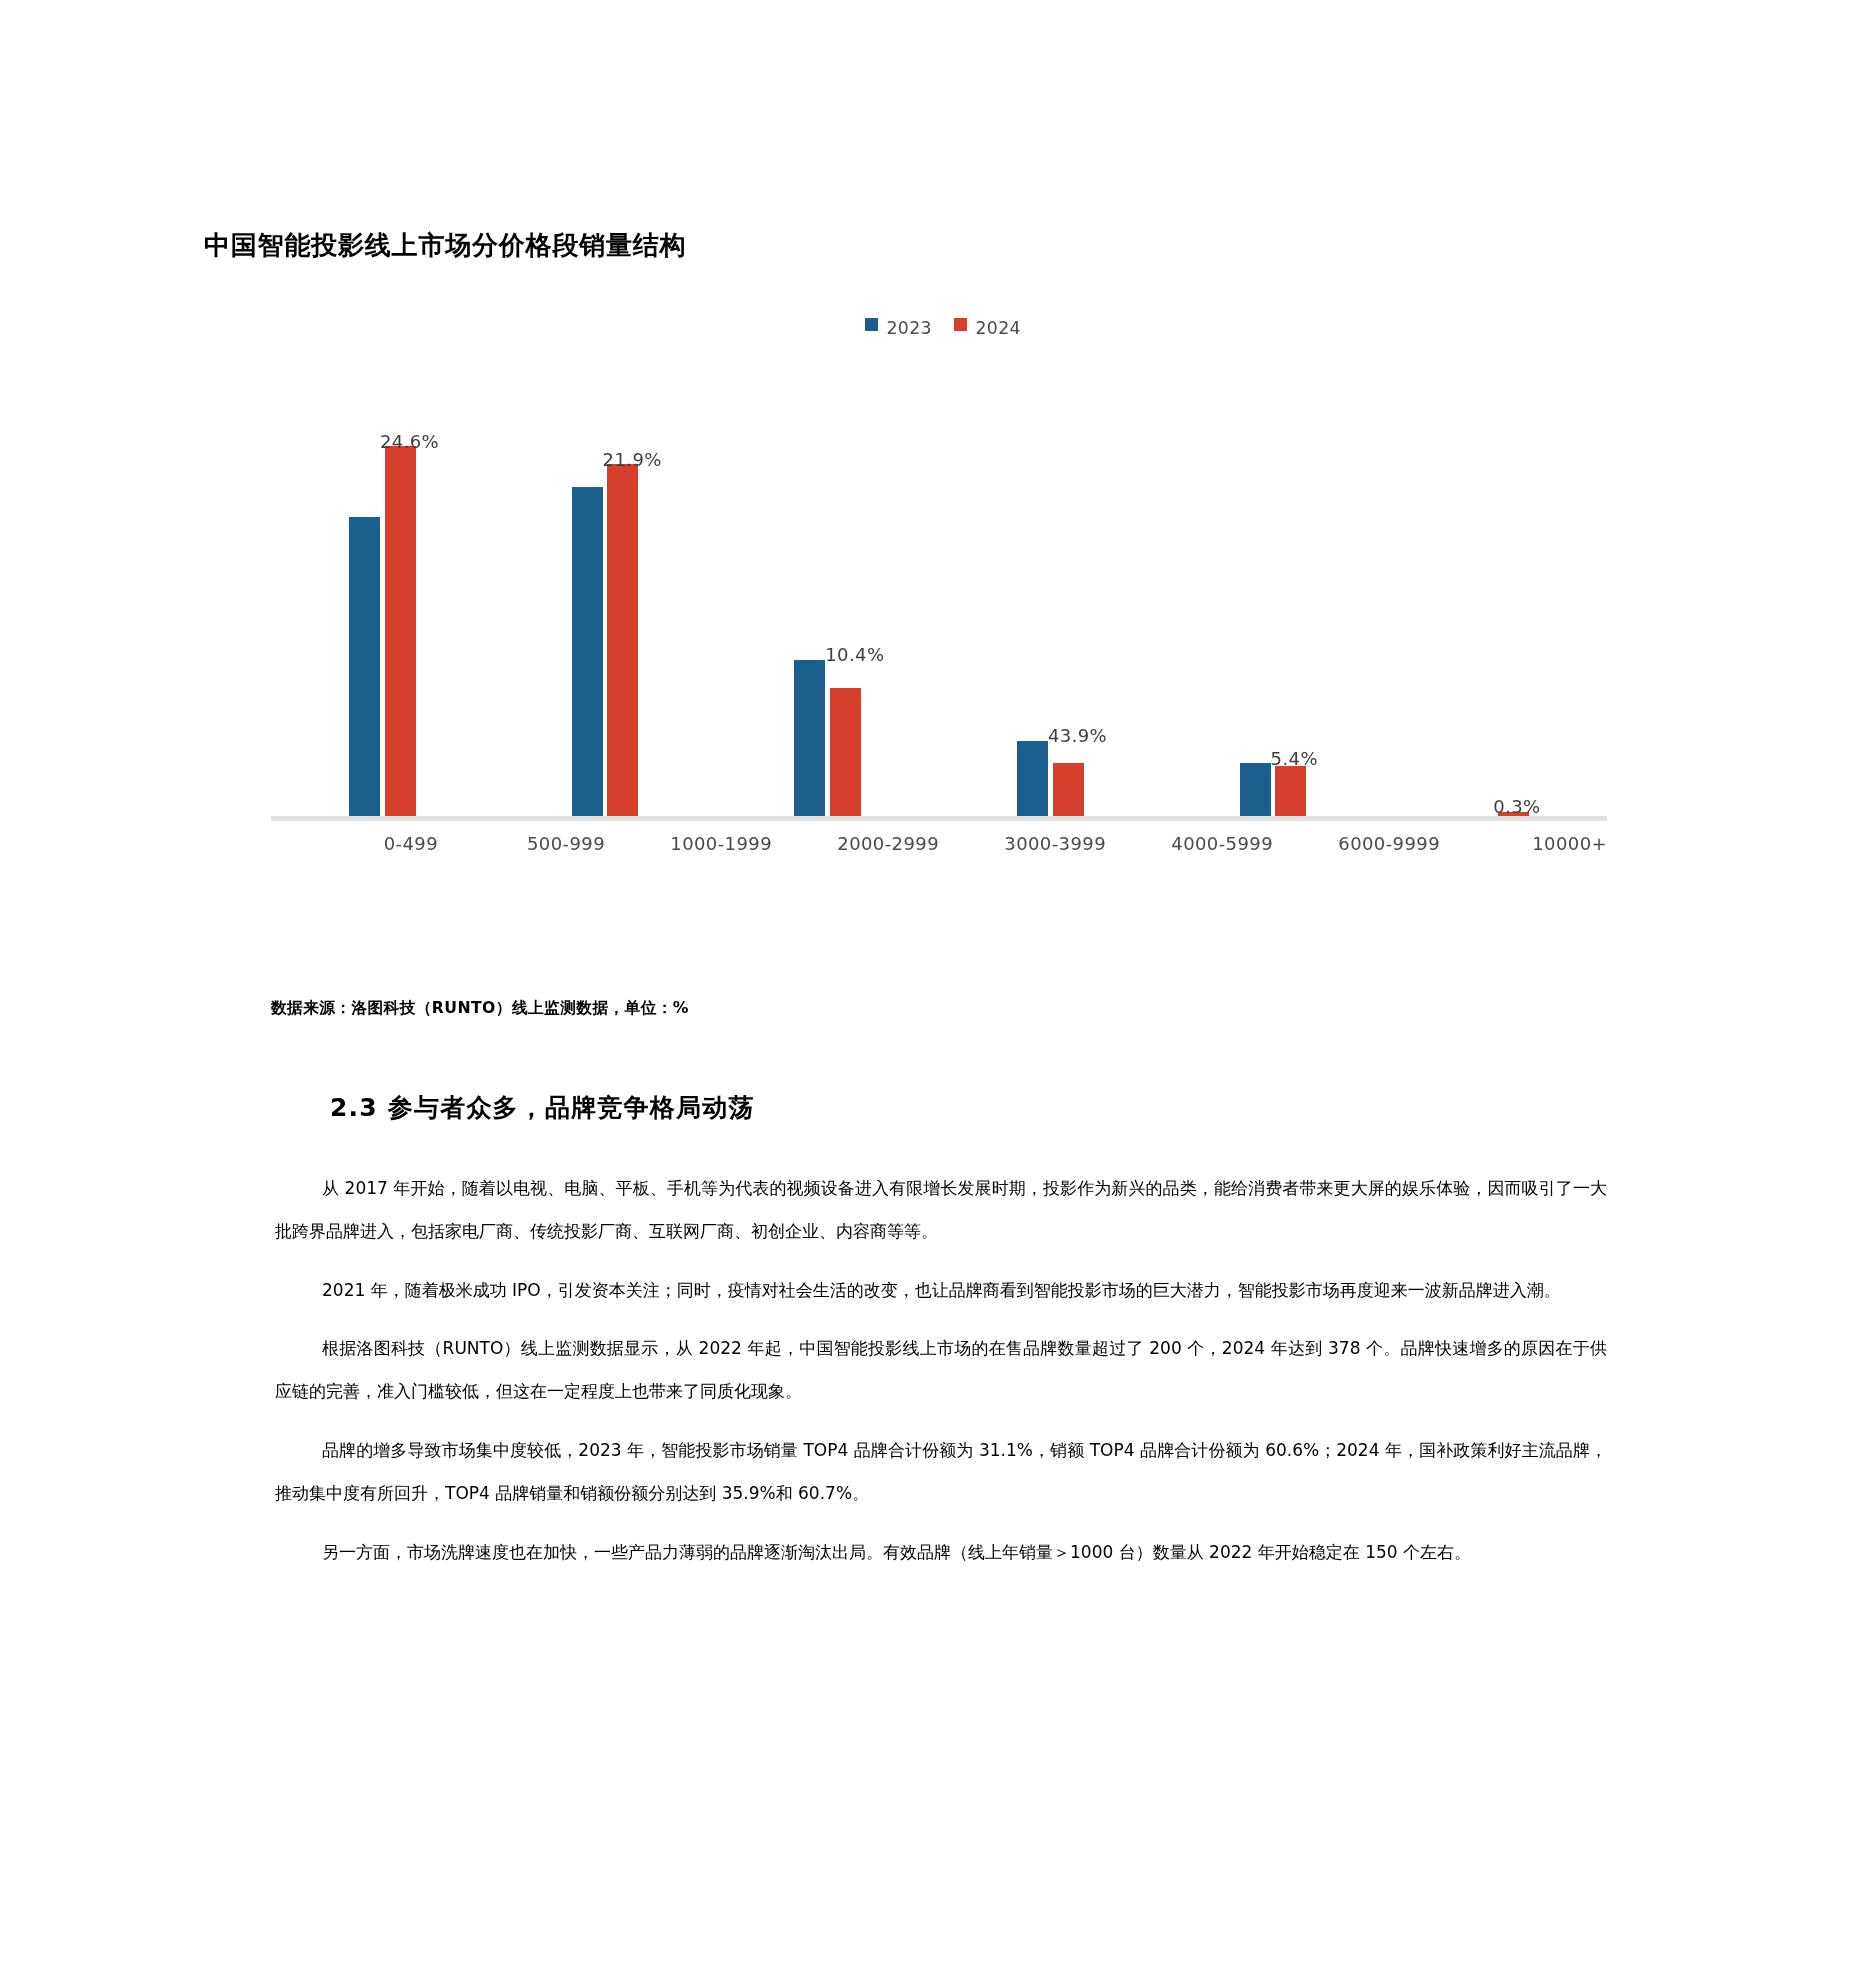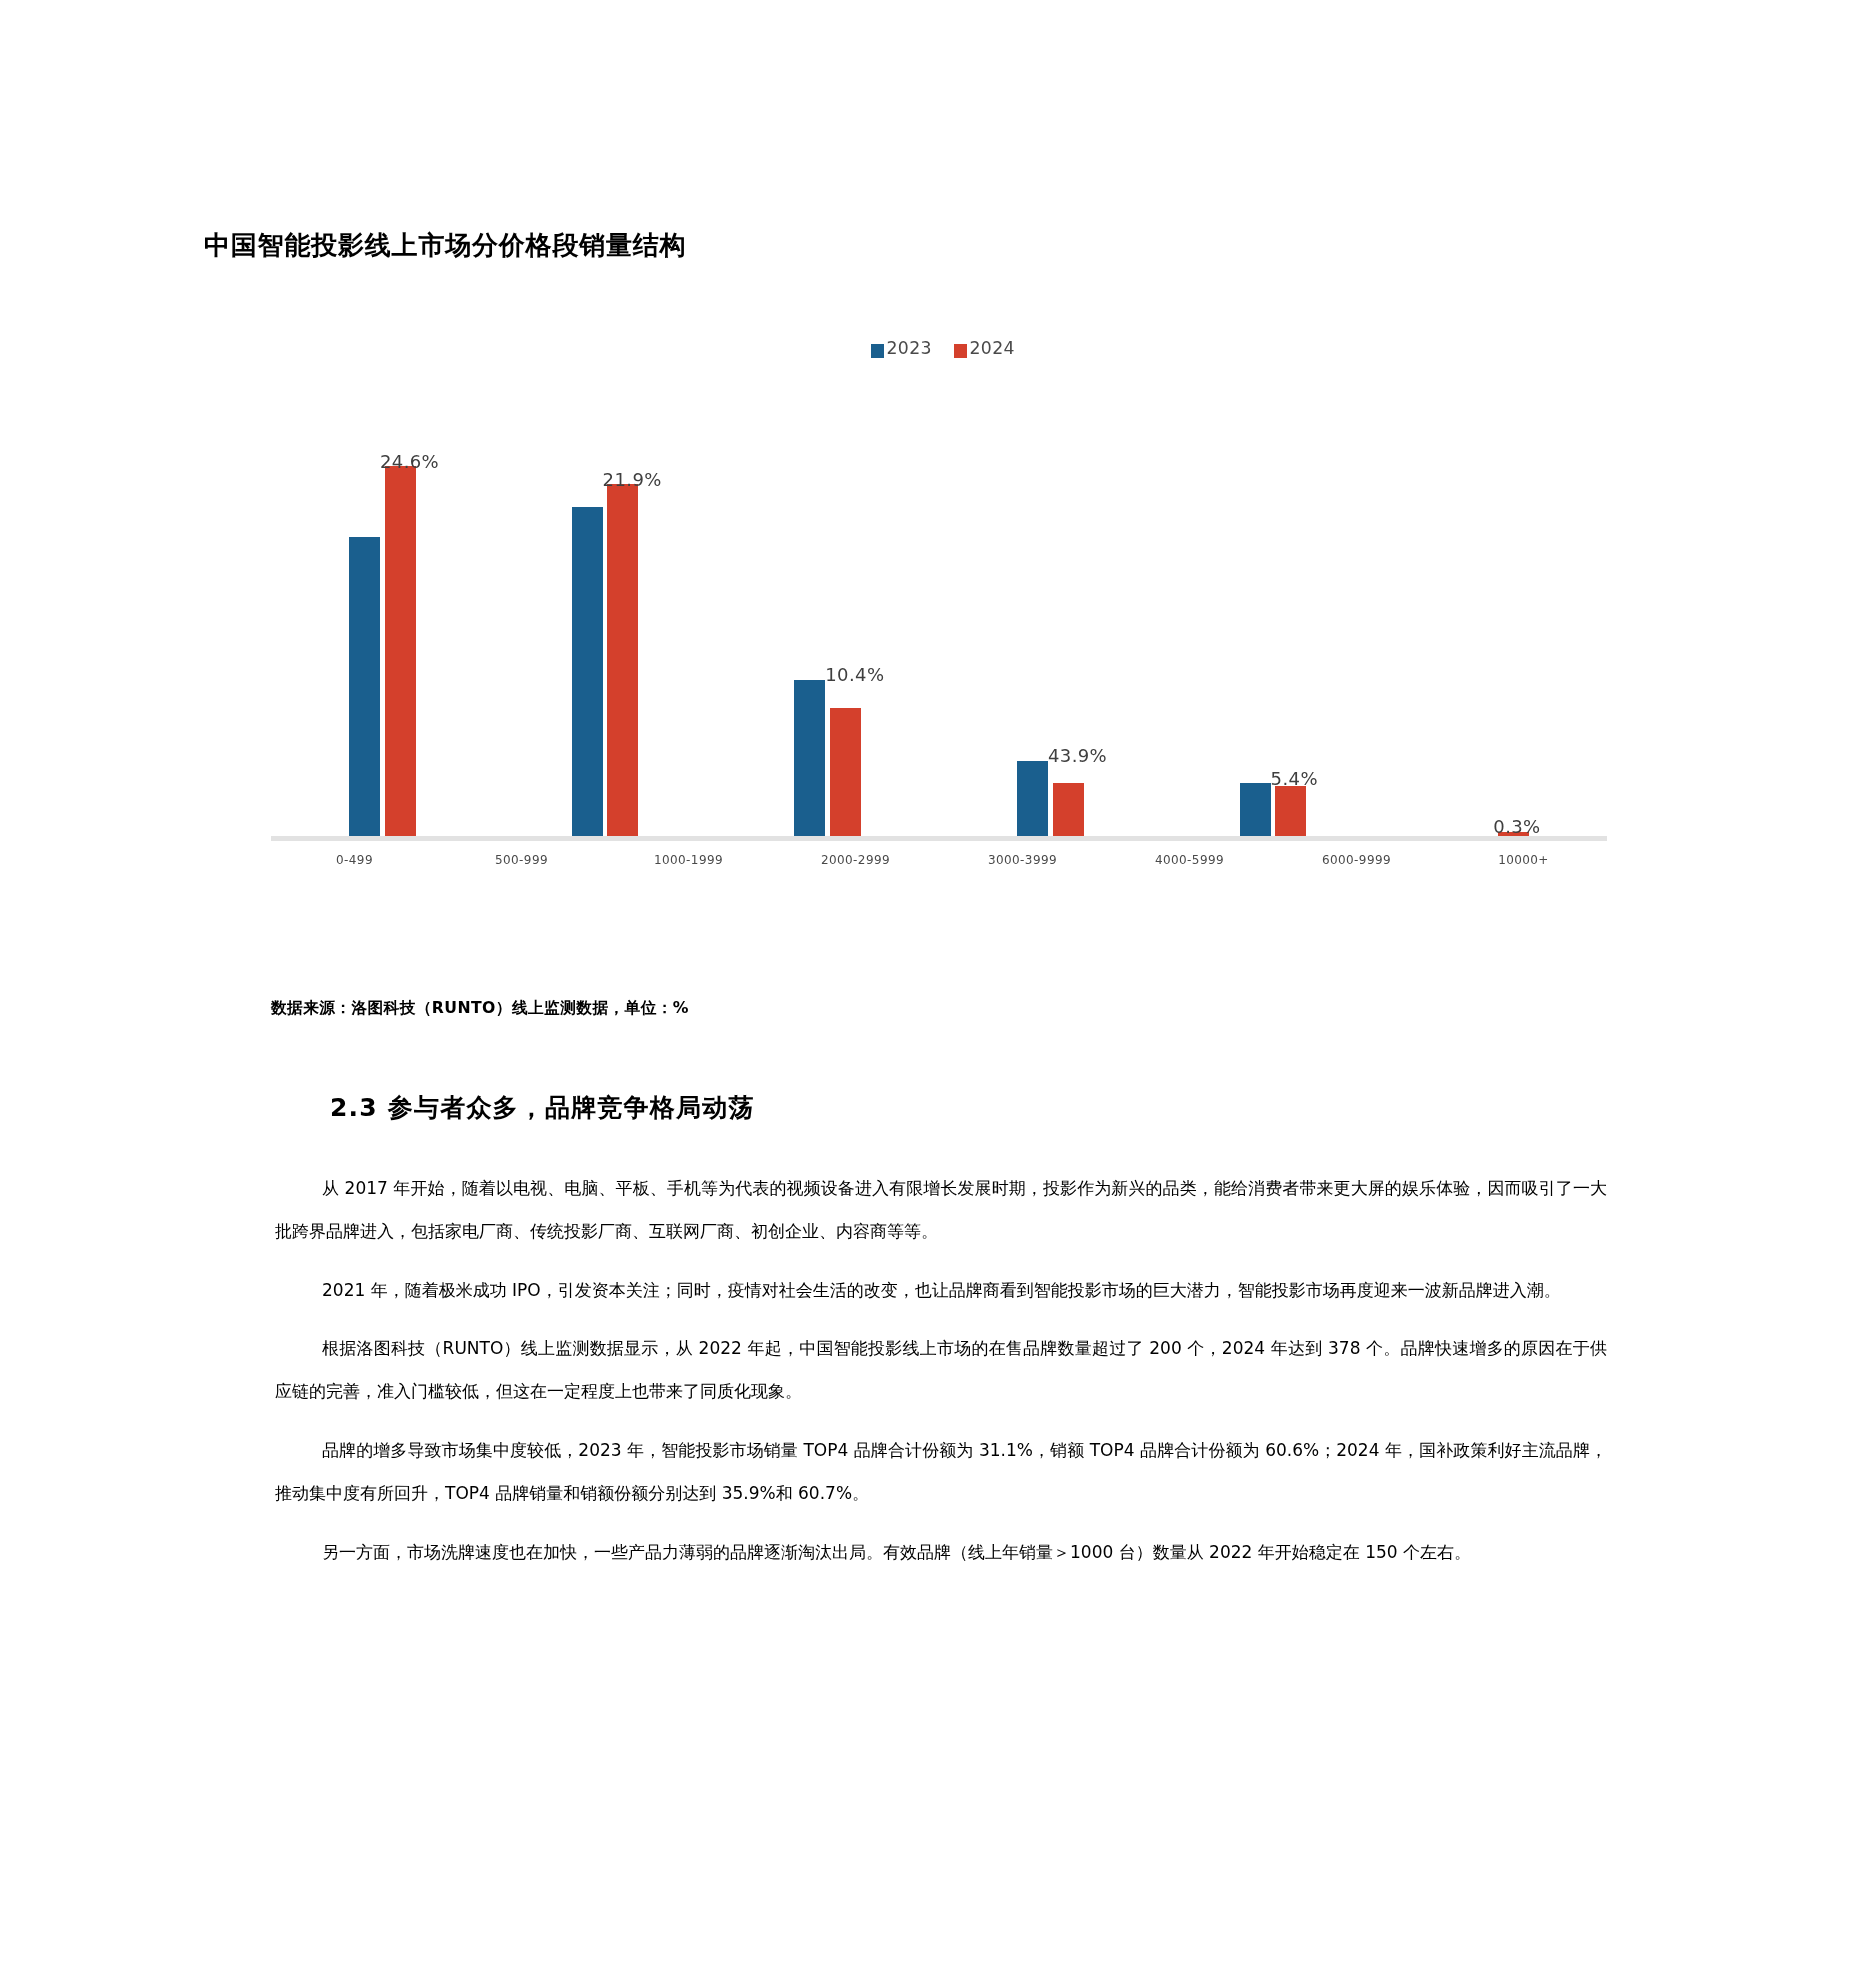--- a/index.html
+++ b/index.html
@@ -31,21 +31,21 @@
     color:#000;
     margin-top:23.6px;
   }
   .legend{
     display:flex;
     justify-content:center;
     align-items:center;
     gap:22px;
     margin-top:55px;
   }
-  .legend-item{display:flex;align-items:flex-end;gap:2px;margin-top:20px;}
+  .legend-item{display:flex;align-items:flex-start;gap:8px;}
   .legend-swatch{width:13.4px;height:13.4px;display:inline-block;}
   .legend-label{
     font-family:"DejaVu Sans","Liberation Sans",sans-serif;
     font-size:17.3px;color:#4a4a4a;letter-spacing:0.4px;
   }
   .plot{
     position:relative;
     margin-top:27.5px;
     margin-left:67px;
     margin-right:75px;
@@ -90,23 +90,23 @@
   }
   .xlabels{
     position:absolute;
     left:0;right:0;
     top:468px;
     display:flex;
     justify-content:space-between;
   }
   .xlabel{
     flex:1 1 0;
-    text-align:center;
-    font-family:"DejaVu Sans","Liberation Sans",sans-serif;
-    font-size:12px;
+    text-align:right;
+    font-family:"DejaVu Sans","Liberation Sans",sans-serif;
+    font-size:18px;
     color:#4a4a4a;
     letter-spacing:0.4px;
   }
   .source-note{
     position:absolute;
     left:271px;
     top:998px;
     font-family:"DejaVu Sans","Liberation Sans",sans-serif;
     font-weight:700;
     font-size:15.7px;

